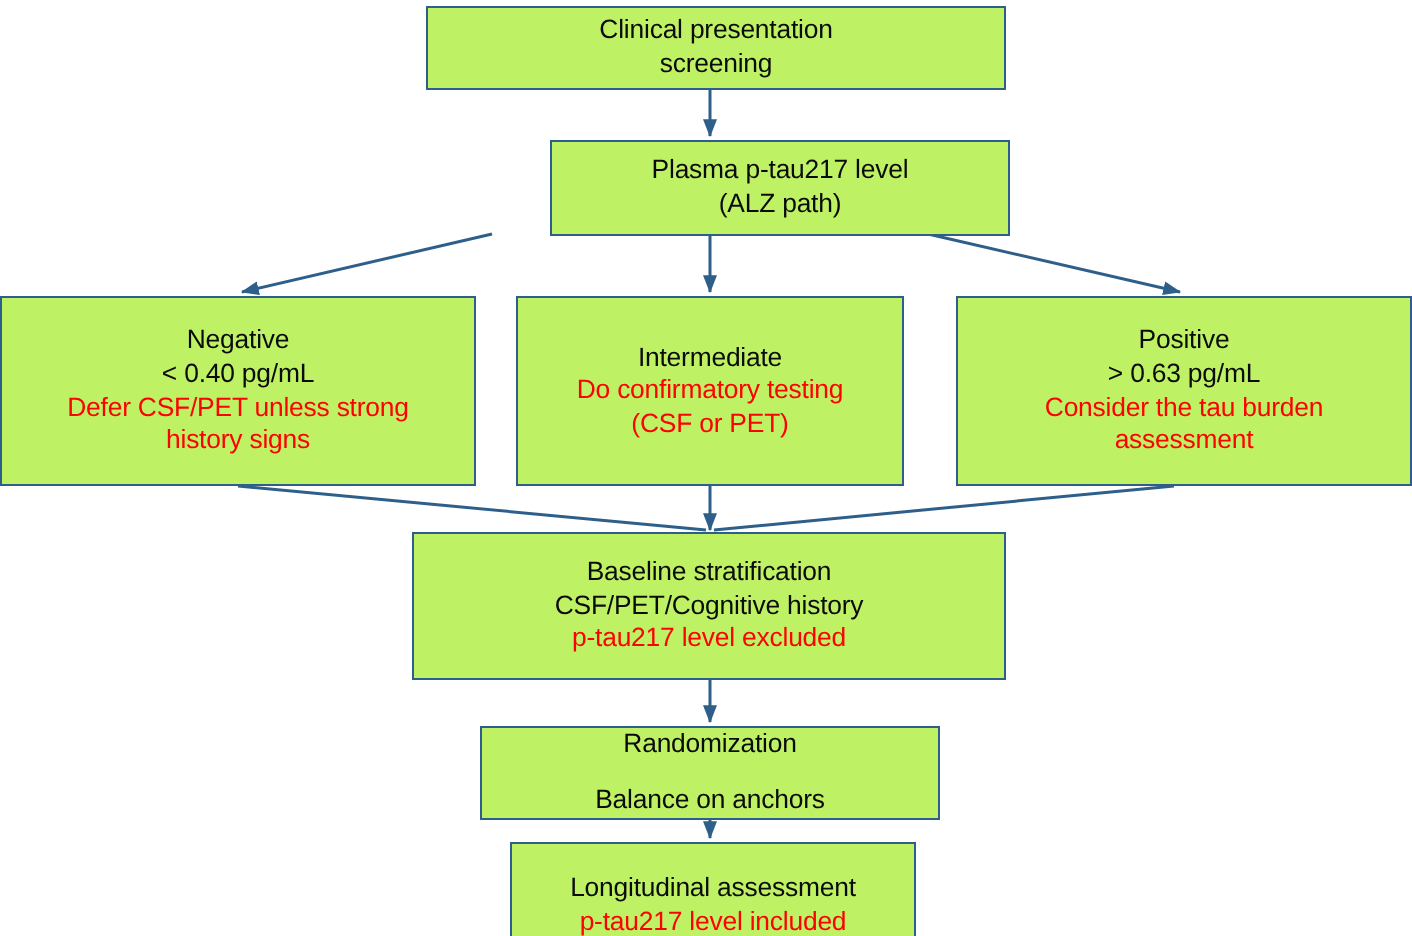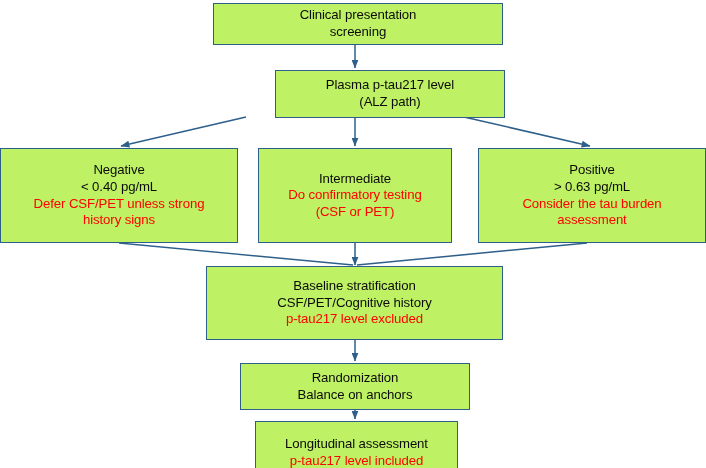--- a/index.html
+++ b/index.html
@@ -109,21 +109,21 @@
     <span class="line red">Consider the tau burden</span>
     <span class="line red">assessment</span>
   </div>
 
   <div class="node" style="left:206px; top:266px; width:297px; height:74px;">
     <span class="line">Baseline stratification</span>
     <span class="line">CSF/PET/Cognitive history</span>
     <span class="line red">p-tau217 level excluded</span>
   </div>
 
-  <div class="node" style="left:240px; top:363px; width:230px; height:47px;">
+  <div class="node" style="left:240px; top:363px; width:230px; height:47px;justify-content:space-between;">
     <span class="line">Randomization</span>
     <span class="line">Balance on anchors</span>
   </div>
 
   <div class="node" style="left:255px; top:421px; width:203px; height:63px;">
     <span class="line">Longitudinal assessment</span>
     <span class="line red">p-tau217 level included</span>
   </div>
 
 </div>

